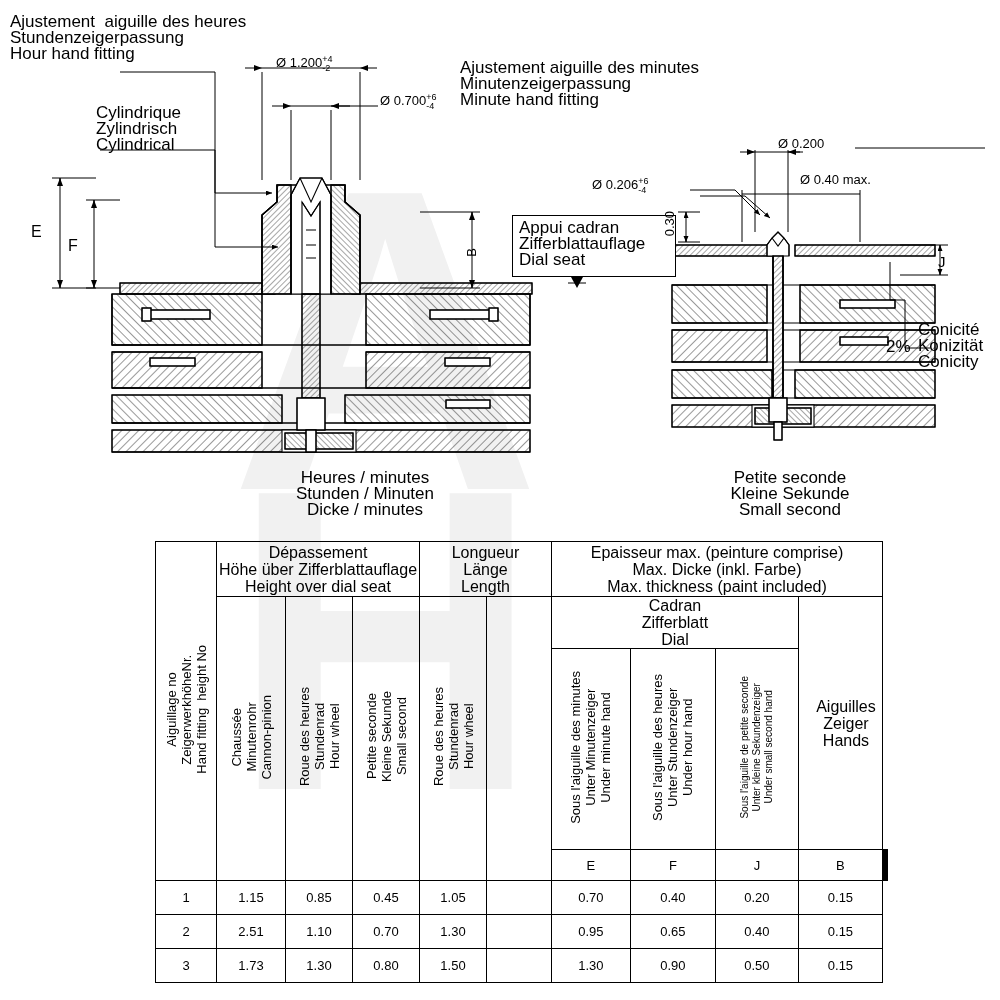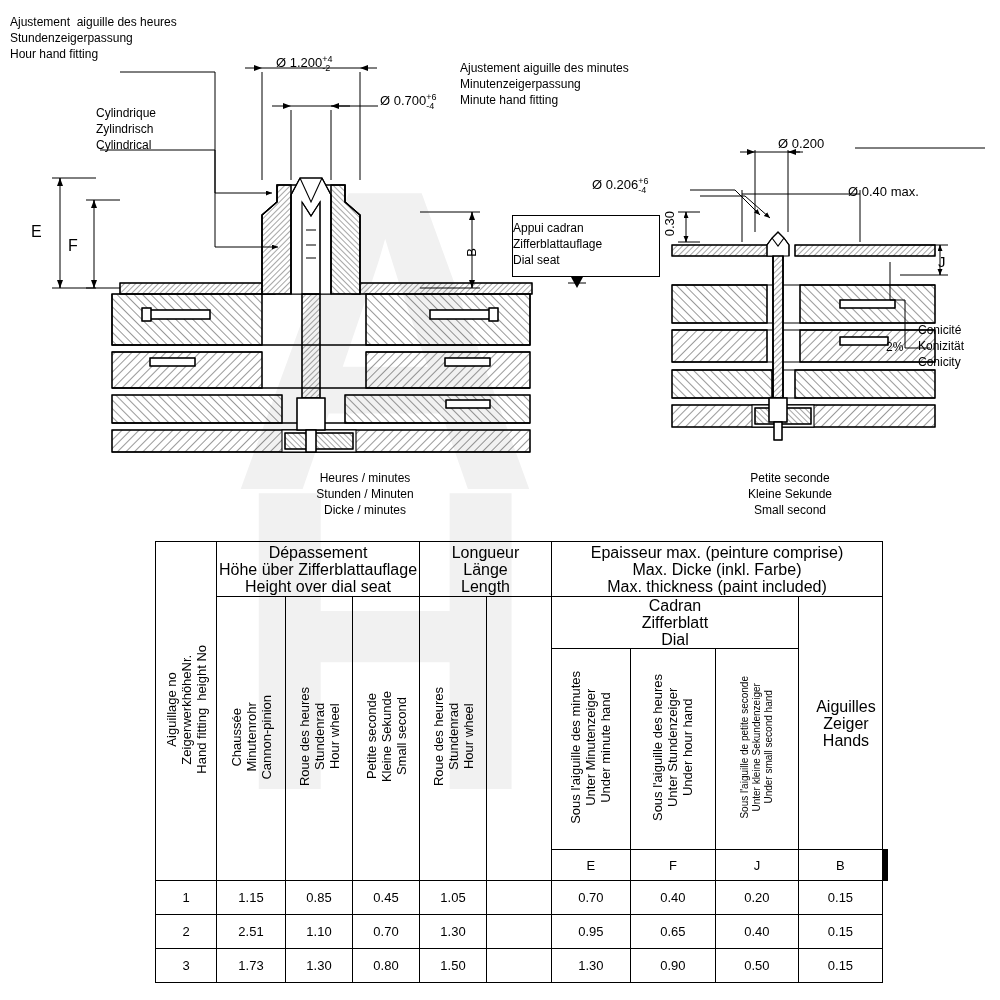--- a/index.html
+++ b/index.html
@@ -12,21 +12,21 @@
     overflow:hidden;
   }
   .page{position:absolute;left:0;top:0;width:1000px;height:1000px;}
 
   
   .wm{position:absolute;left:230px;top:190px;width:560px;height:620px;
       color:#f1f1f1;font-size:430px;font-weight:bold;letter-spacing:10px;
       font-family:"Liberation Sans",sans-serif;line-height:300px;z-index:0;}
   .wm span{display:block;}
 
-  .lbl{position:absolute;font-size:12px;line-height:16px;white-space:pre;z-index:5;}
+  .lbl{position:absolute;font-size:17px;line-height:16px;white-space:pre;z-index:5;}
   .lbl.c{text-align:center;}
 
   svg.draw{position:absolute;left:0;top:0;width:1000px;height:540px;z-index:3;}
 
   
   .tbl{position:absolute;left:155px;top:541px;border-collapse:collapse;z-index:6;}
   .tbl td,.tbl th{border:1px solid #000;font-weight:normal;font-size:13px;
       text-align:center;vertical-align:middle;padding:0;}
   .rot{writing-mode:vertical-rl;transform:rotate(180deg);white-space:pre;
       display:inline-block;line-height:15px;font-size:13px;}
@@ -257,21 +257,21 @@
   <div class="lbl" style="left:10px;top:14px;">Ajustement  aiguille des heures
 Stundenzeigerpassung
 Hour hand fitting</div>
   <div class="lbl" style="left:96px;top:105px;">Cylindrique
 Zylindrisch
 Cylindrical</div>
   <div class="lbl" style="left:460px;top:60px;">Ajustement aiguille des minutes
 Minutenzeigerpassung
 Minute hand fitting</div>
 
-  <div class="lbl" style="left:512px;top:215px;width:148px;height:62px;border:1px solid #000;background:#fff;padding:4px 0;box-sizing:border-box;">Appui cadran
+  <div class="lbl" style="left:512px;top:215px;width:164px;height:62px;border:1px solid #000;background:#fff;padding:4px 6px;box-sizing:border-box;">Appui cadran
 Zifferblattauflage
 Dial seat</div>
 
   <div class="lbl" style="left:918px;top:322px;">Conicité
 Konizität
 Conicity</div>
   <div class="lbl" style="left:886px;top:339px;">2%</div>
 
   <div class="lbl c" style="left:255px;top:470px;width:220px;">Heures / minutes
 Stunden / Minuten
@@ -283,21 +283,21 @@
   <div class="dim" style="left:276px;top:55px;">
     <span>Ø 1.200</span><span class="tol"><span style="display:block">+4</span><span style="display:block">-2</span></span>
   </div>
   <div class="dim" style="left:380px;top:93px;">
     <span>Ø 0.700</span><span class="tol"><span style="display:block">+6</span><span style="display:block">-4</span></span>
   </div>
   <div class="dim" style="left:592px;top:177px;">
     <span>Ø 0.206</span><span class="tol"><span style="display:block">+6</span><span style="display:block">-4</span></span>
   </div>
   <div class="dim" style="left:778px;top:136px;">Ø 0.200</div>
-  <div class="dim" style="left:800px;top:184px;margin-left:48px;">Ø 0.40 max.</div>
+  <div class="dim" style="left:800px;top:172px;">Ø 0.40 max.</div>
   <div class="dim" style="left:662px;top:211px;"><span class="rot">0.30</span></div>
 
   <div class="dim" style="left:31px;top:223px;font-size:16px;">E</div>
   <div class="dim" style="left:68px;top:237px;font-size:16px;">F</div>
   <div class="dim" style="left:464px;top:243px;font-size:15px;"><span class="rot">B</span></div>
   <div class="dim" style="left:938px;top:253px;font-size:15px;">J</div>
 
   <table class="tbl">
     <tbody>
         <tr>

